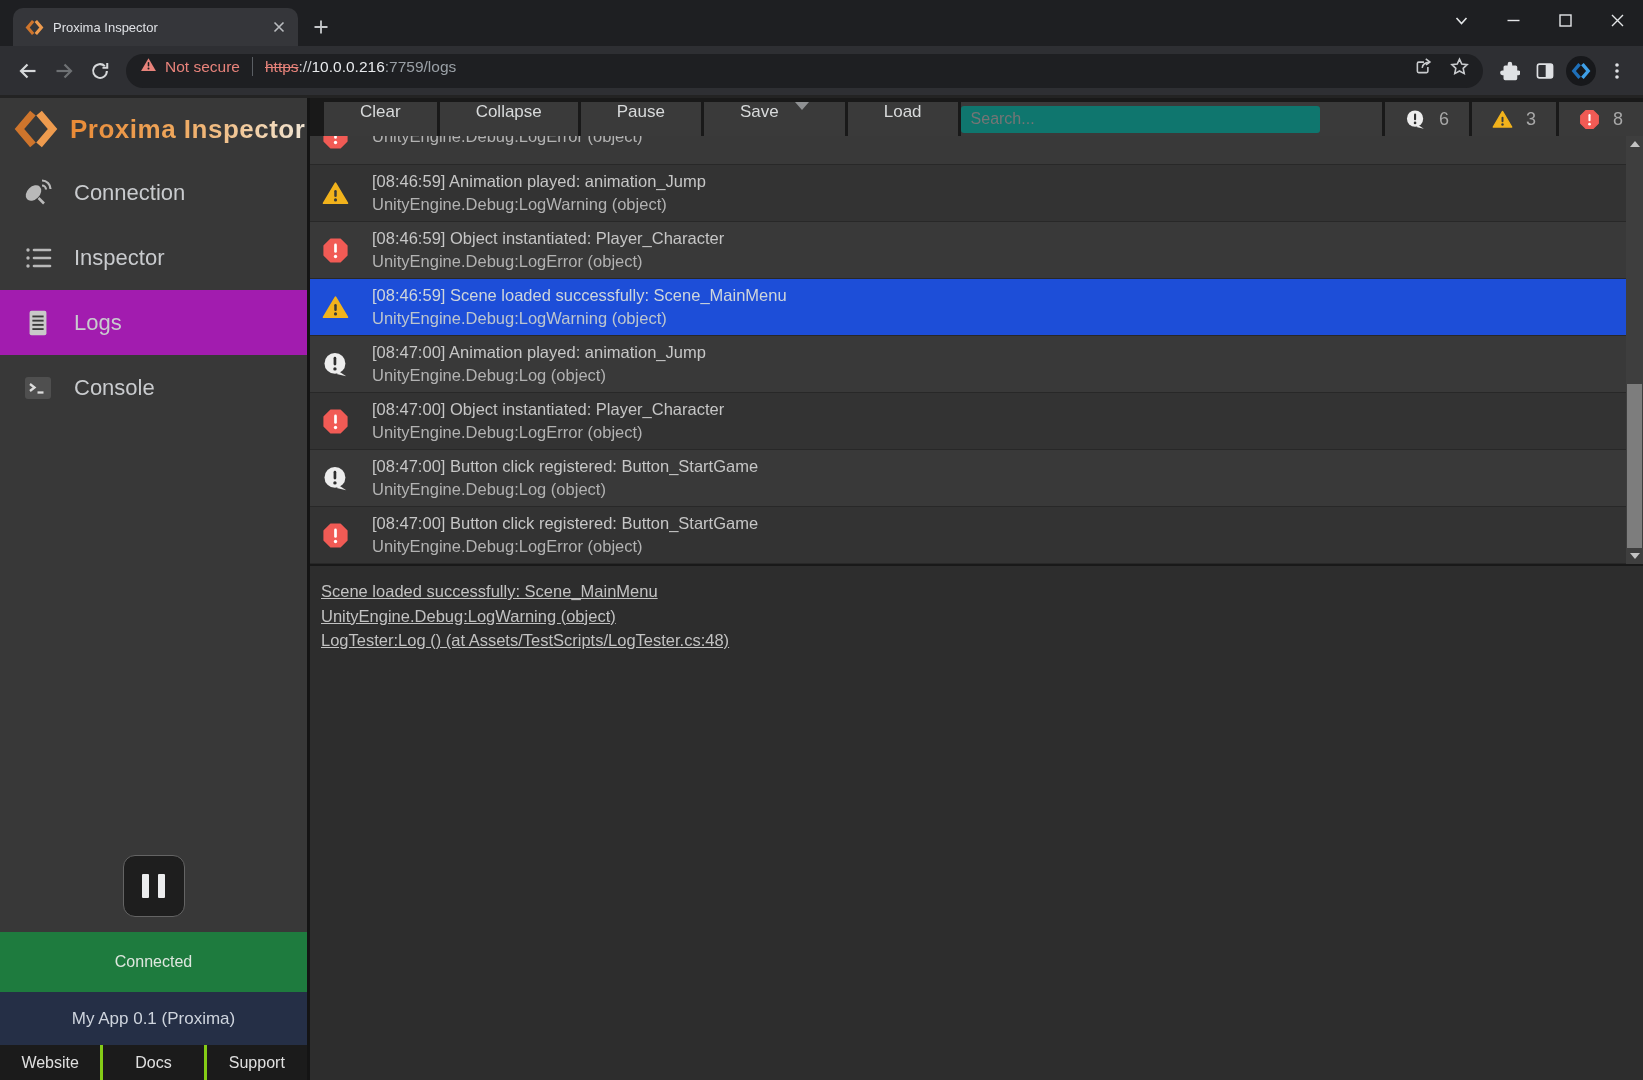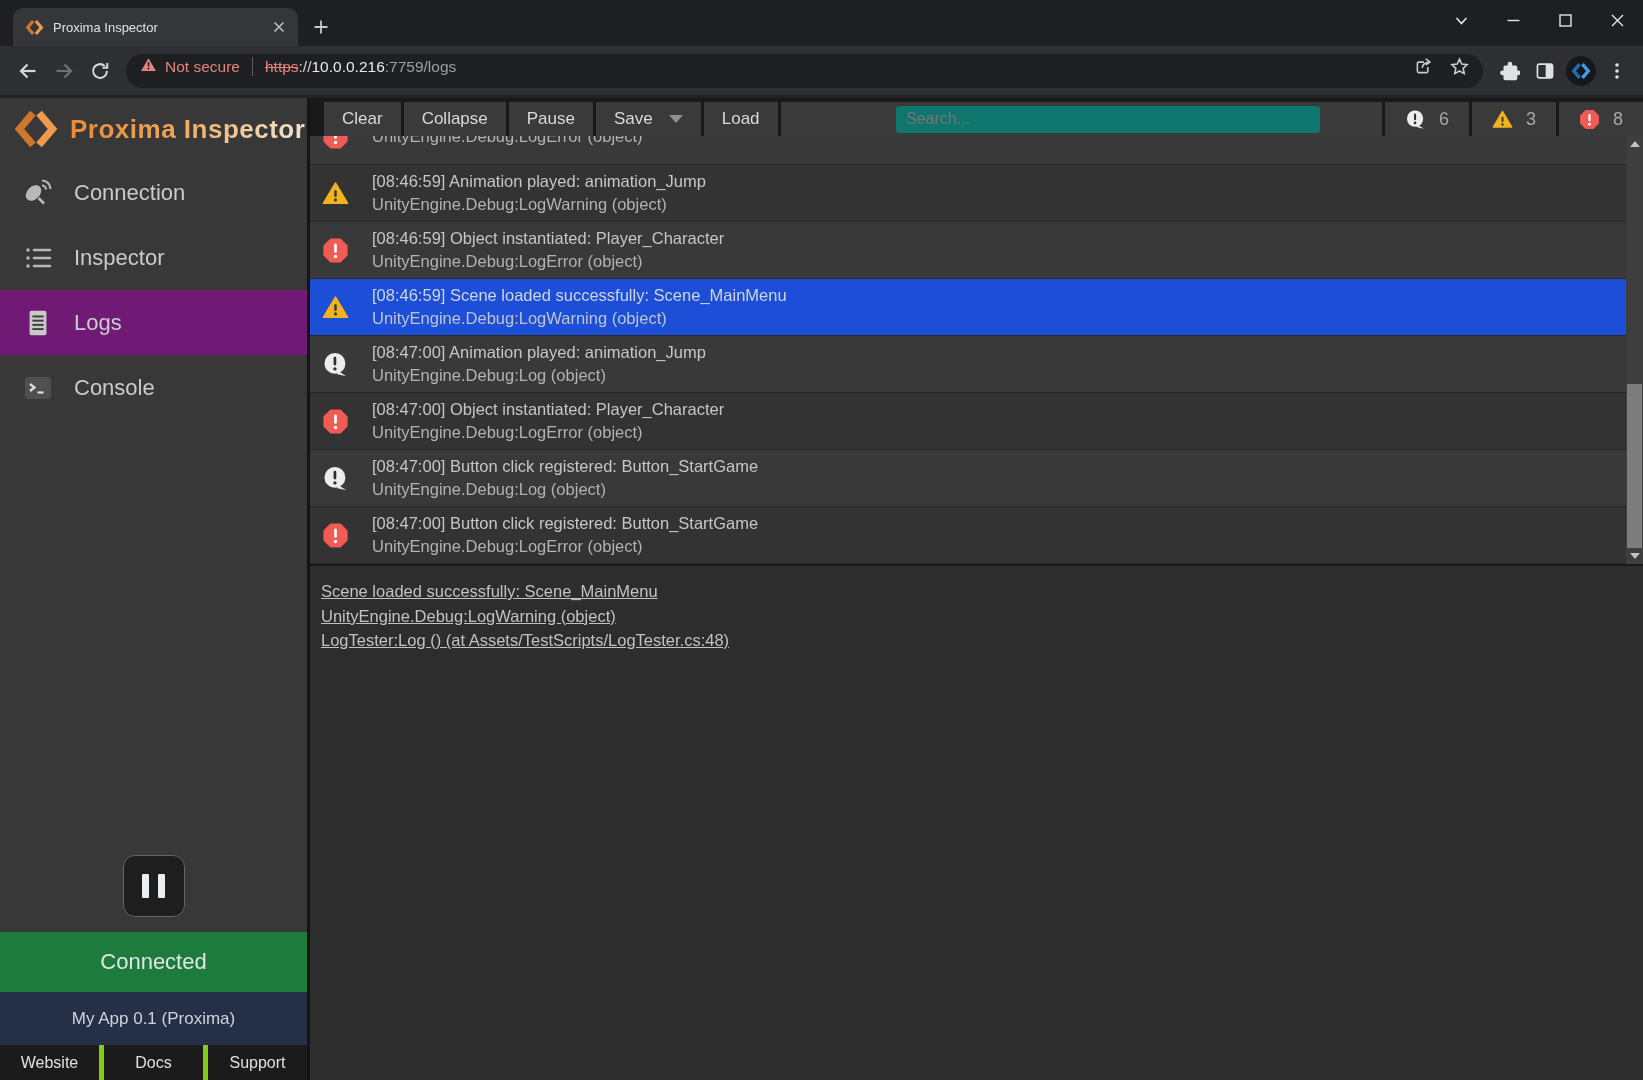--- a/index.html
+++ b/index.html
@@ -38,37 +38,37 @@
   .content { flex:1; display:flex; border-top:3px solid #232323; min-height:0; }
 
   
   .sidebar { width:310px; background:#383838; border-right:3px solid #141414; display:flex; flex-direction:column; flex:0 0 auto; }
   .logo { height:62px; display:flex; align-items:center; gap:12px; padding-left:14px; flex:0 0 auto; }
   .logo svg { width:44px; height:44px; }
   .logo-text { font-size:26px; font-weight:bold; letter-spacing:.5px;
                background:linear-gradient(90deg,#e98a36 0%,#efa75c 45%,#f2cfa6 78%,#f0e4d3 100%);
                -webkit-background-clip:text; background-clip:text; color:transparent; white-space:nowrap; }
   .nav-item { height:65px; display:flex; align-items:center; gap:18px; padding-left:20px; color:#c9cbce; font-size:22px; cursor:pointer; }
-  .nav-item.selected { background:#701a75;text-align:right; }
+  .nav-item.selected { background:#a21caf;text-align:right; }
   .nav-item .nicon { width:36px; height:36px; display:flex; align-items:center; justify-content:center; }
   .side-spacer { flex:1; }
   .pause-btn { width:62px; height:62px; margin:0 auto 15px auto; background:#1e1e1e; border:1px solid #646464;
                border-radius:12px; display:flex; align-items:center; justify-content:center; gap:9px; cursor:pointer; }
   .pause-bar { width:7px; height:24px; background:#ecedee; border-radius:1px; }
-  .connected-bar { height:60px; background:#1e7b3e; color:#dfe7df; font-size:22px; display:flex; align-items:center; justify-content:center; flex:0 0 auto; }
+  .connected-bar { height:60px; background:#1e7b3e; color:#dfe7df; font-size:16px; display:flex; align-items:center; justify-content:center; flex:0 0 auto; }
   .appname-bar { height:53px; background:#252f46; color:#ced4dd; font-size:17px; display:flex; align-items:center; justify-content:center; flex:0 0 auto; }
   .footer-links { height:35px; background:#1b1b1b; display:flex; flex:0 0 auto; }
   .footer-link { flex:1; display:flex; align-items:center; justify-content:center; color:#e0e0e0; font-size:16px; cursor:pointer; }
-  .footer-link + .footer-link { border-left:5px solid #84cc16; }
+  .footer-link + .footer-link { border-left:3px solid #84cc16; }
 
   
   .main { flex:1; display:flex; flex-direction:column; background:#2d2d2d; min-width:0; }
   .toolbar { height:38px; background:#191919; display:flex; align-items:flex-end; padding-left:14px; flex:0 0 auto; }
-  .tbtn { height:34px; background:#3a3a3a; color:#d8dadb; font-size:17px; display:flex; align-items:center;
-          padding:0 18px; margin-right:3px; cursor:pointer; white-space:nowrap; }
+  .tbtn { height:34px; background:#3a3a3a; color:#d8dadb; font-size:17px; display:flex; 
+          padding:0 36px; margin-right:3px; cursor:pointer; white-space:nowrap; }
   .caret { width:0; height:0; border-left:7px solid transparent; border-right:7px solid transparent;
            border-top:8px solid #8f9193; margin-left:16px; }
   .search-seg { flex:1; height:34px; background:#3a3a3a; margin-right:3px; display:flex; align-items:center; justify-content:flex-end; min-width:0; }
   .search-input { width:424px; height:27px; background:#0f766e; border:none; outline:none; border-radius:3px;
                   color:#c0c0c0; font-size:16px; padding:0 10px; margin-right:62px; font-family:"Liberation Sans",sans-serif; }
   .search-input::placeholder { color:#757575; }
   .badge { width:84px; height:34px; background:#3a3a3a; margin-right:3px; display:flex; align-items:center;
            justify-content:center; gap:13px; color:#a8a8a8; font-size:18px; cursor:pointer; }
   .badge:last-child { margin-right:0; }
   .badge svg { width:21px; height:21px; }

